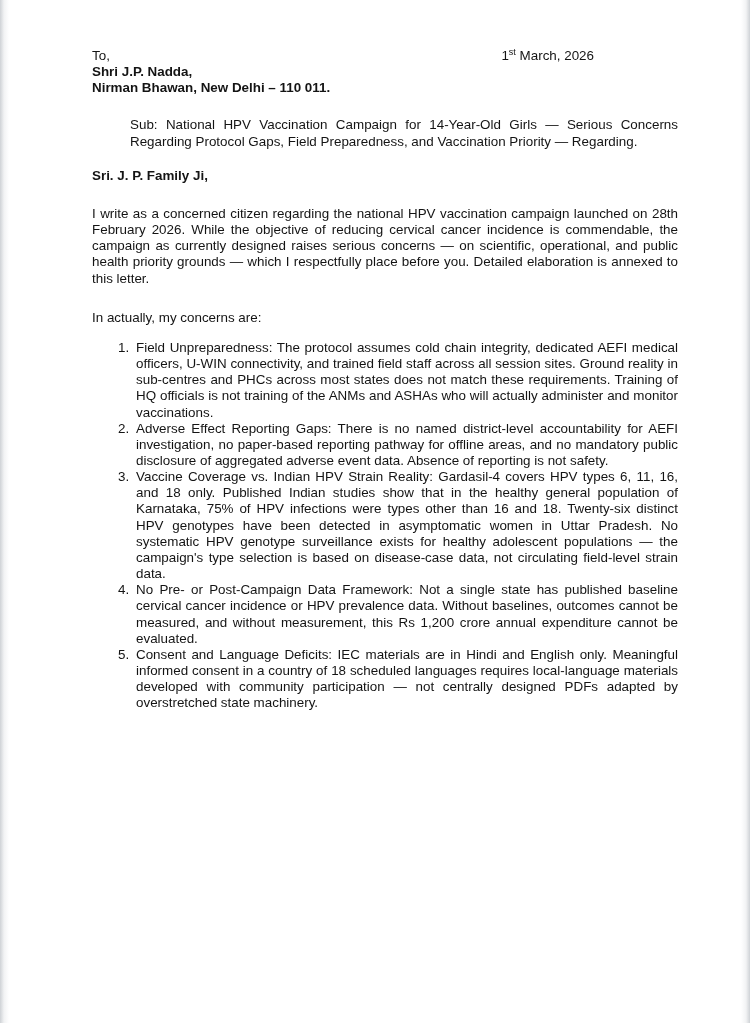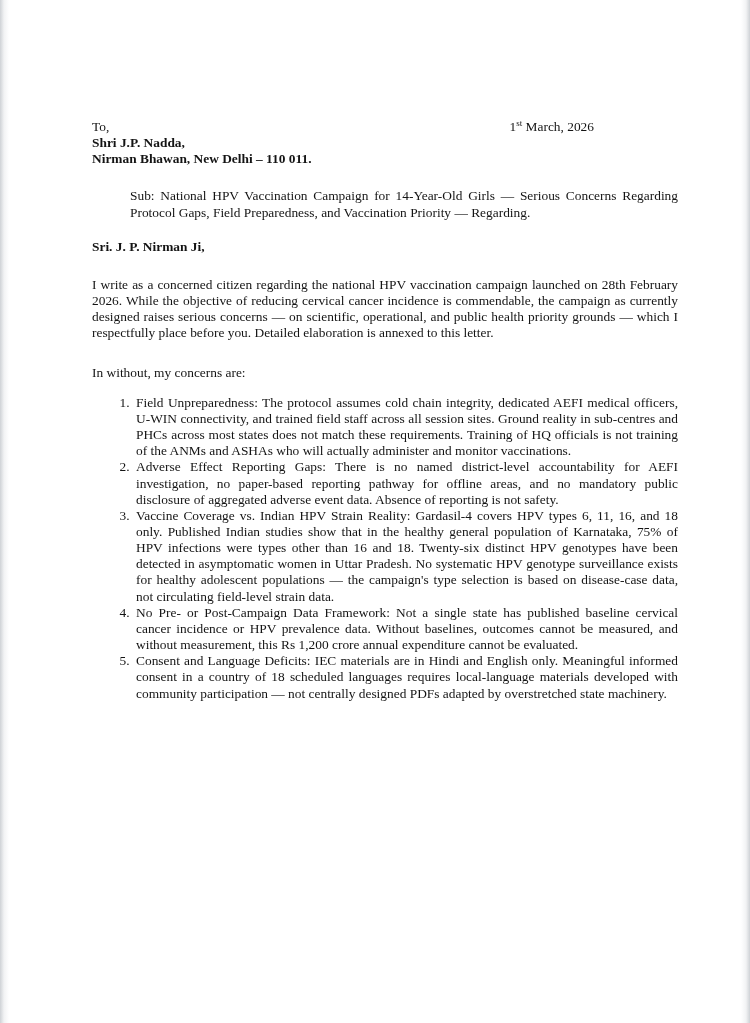--- a/index.html
+++ b/index.html
@@ -20,24 +20,23 @@
     z-index: 5;
   }
   .edge-left  { left: 0;  background: linear-gradient(to right, #cfd2d6, #f2f3f4 45%, #ffffff); }
   .edge-right { right: 0; background: linear-gradient(to left,  #cfd2d6, #f2f3f4 45%, #ffffff); }
 
   .page {
     position: relative;
     box-sizing: border-box;
     width: 750px;
     height: 897px;
-    padding: 119px 72px 30px 92px;
+    padding: 48px 72px 30px 92px;
     font-size: 13.4px;
     line-height: 16.15px;
-    font-family: Liberation Serif, serif;
   }
   .to-row { display: flex; }
   .date   { margin-left: auto; margin-right: 84px; white-space: nowrap; }
   .date sup { font-size: 9px; line-height: 0; vertical-align: super; }
 
   .bold { font-weight: bold; }
 
   p { margin: 0; text-align: justify; }
 
   .subject   { margin: 21px 0 0 38px; }
@@ -68,25 +67,25 @@
     <span>To,</span>
     <span class="date"><span>1</span><sup>st</sup><span> March, 2026</span></span>
   </div>
 
   <div class="bold">Shri J.P. Nadda,</div>
   <div class="bold">Nirman Bhawan, New Delhi – 110 011.</div>
 
   <p class="subject">Sub: National HPV Vaccination Campaign for 14-Year-Old Girls — Serious Concerns Regarding Protocol Gaps, Field Preparedness, and Vaccination Priority — Regarding.</p>
 
 
-  <p class="greeting">Sri. J. P. Nirman Ji,</p>
+  <p class="greeting">Sri. J. P. Family Ji,</p>
 
   <p class="intro">I write as a concerned citizen regarding the national HPV vaccination campaign launched on 28th February 2026. While the objective of reducing cervical cancer incidence is commendable, the campaign as currently designed raises serious concerns — on scientific, operational, and public health priority grounds — which I respectfully place before you. Detailed elaboration is annexed to this letter.</p>
 
-  <p class="summary">In without, my concerns are:</p>
+  <p class="summary">In actually, my concerns are:</p>
 
   <ol class="concerns">
     <li>Field Unpreparedness: The protocol assumes cold chain integrity, dedicated AEFI medical officers, U-WIN connectivity, and trained field staff across all session sites. Ground reality in sub-centres and PHCs across most states does not match these requirements. Training of HQ officials is not training of the ANMs and ASHAs who will actually administer and monitor vaccinations.</li>
     <li>Adverse Effect Reporting Gaps: There is no named district-level accountability for AEFI investigation, no paper-based reporting pathway for offline areas, and no mandatory public disclosure of aggregated adverse event data. Absence of reporting is not safety.</li>
     <li>Vaccine Coverage vs. Indian HPV Strain Reality: Gardasil-4 covers HPV types 6, 11, 16, and 18 only. Published Indian studies show that in the healthy general population of Karnataka, 75% of HPV infections were types other than 16 and 18. Twenty-six distinct HPV genotypes have been detected in asymptomatic women in Uttar Pradesh. No systematic HPV genotype surveillance exists for healthy adolescent populations — the campaign's type selection is based on disease-case data, not circulating field-level strain data.</li>
     <li>No Pre- or Post-Campaign Data Framework: Not a single state has published baseline cervical cancer incidence or HPV prevalence data. Without baselines, outcomes cannot be measured, and without measurement, this Rs 1,200 crore annual expenditure cannot be evaluated.</li>
     <li>Consent and Language Deficits: IEC materials are in Hindi and English only. Meaningful informed consent in a country of 18 scheduled languages requires local-language materials developed with community participation — not centrally designed PDFs adapted by overstretched state machinery.</li>
   </ol>
 
 </div>

